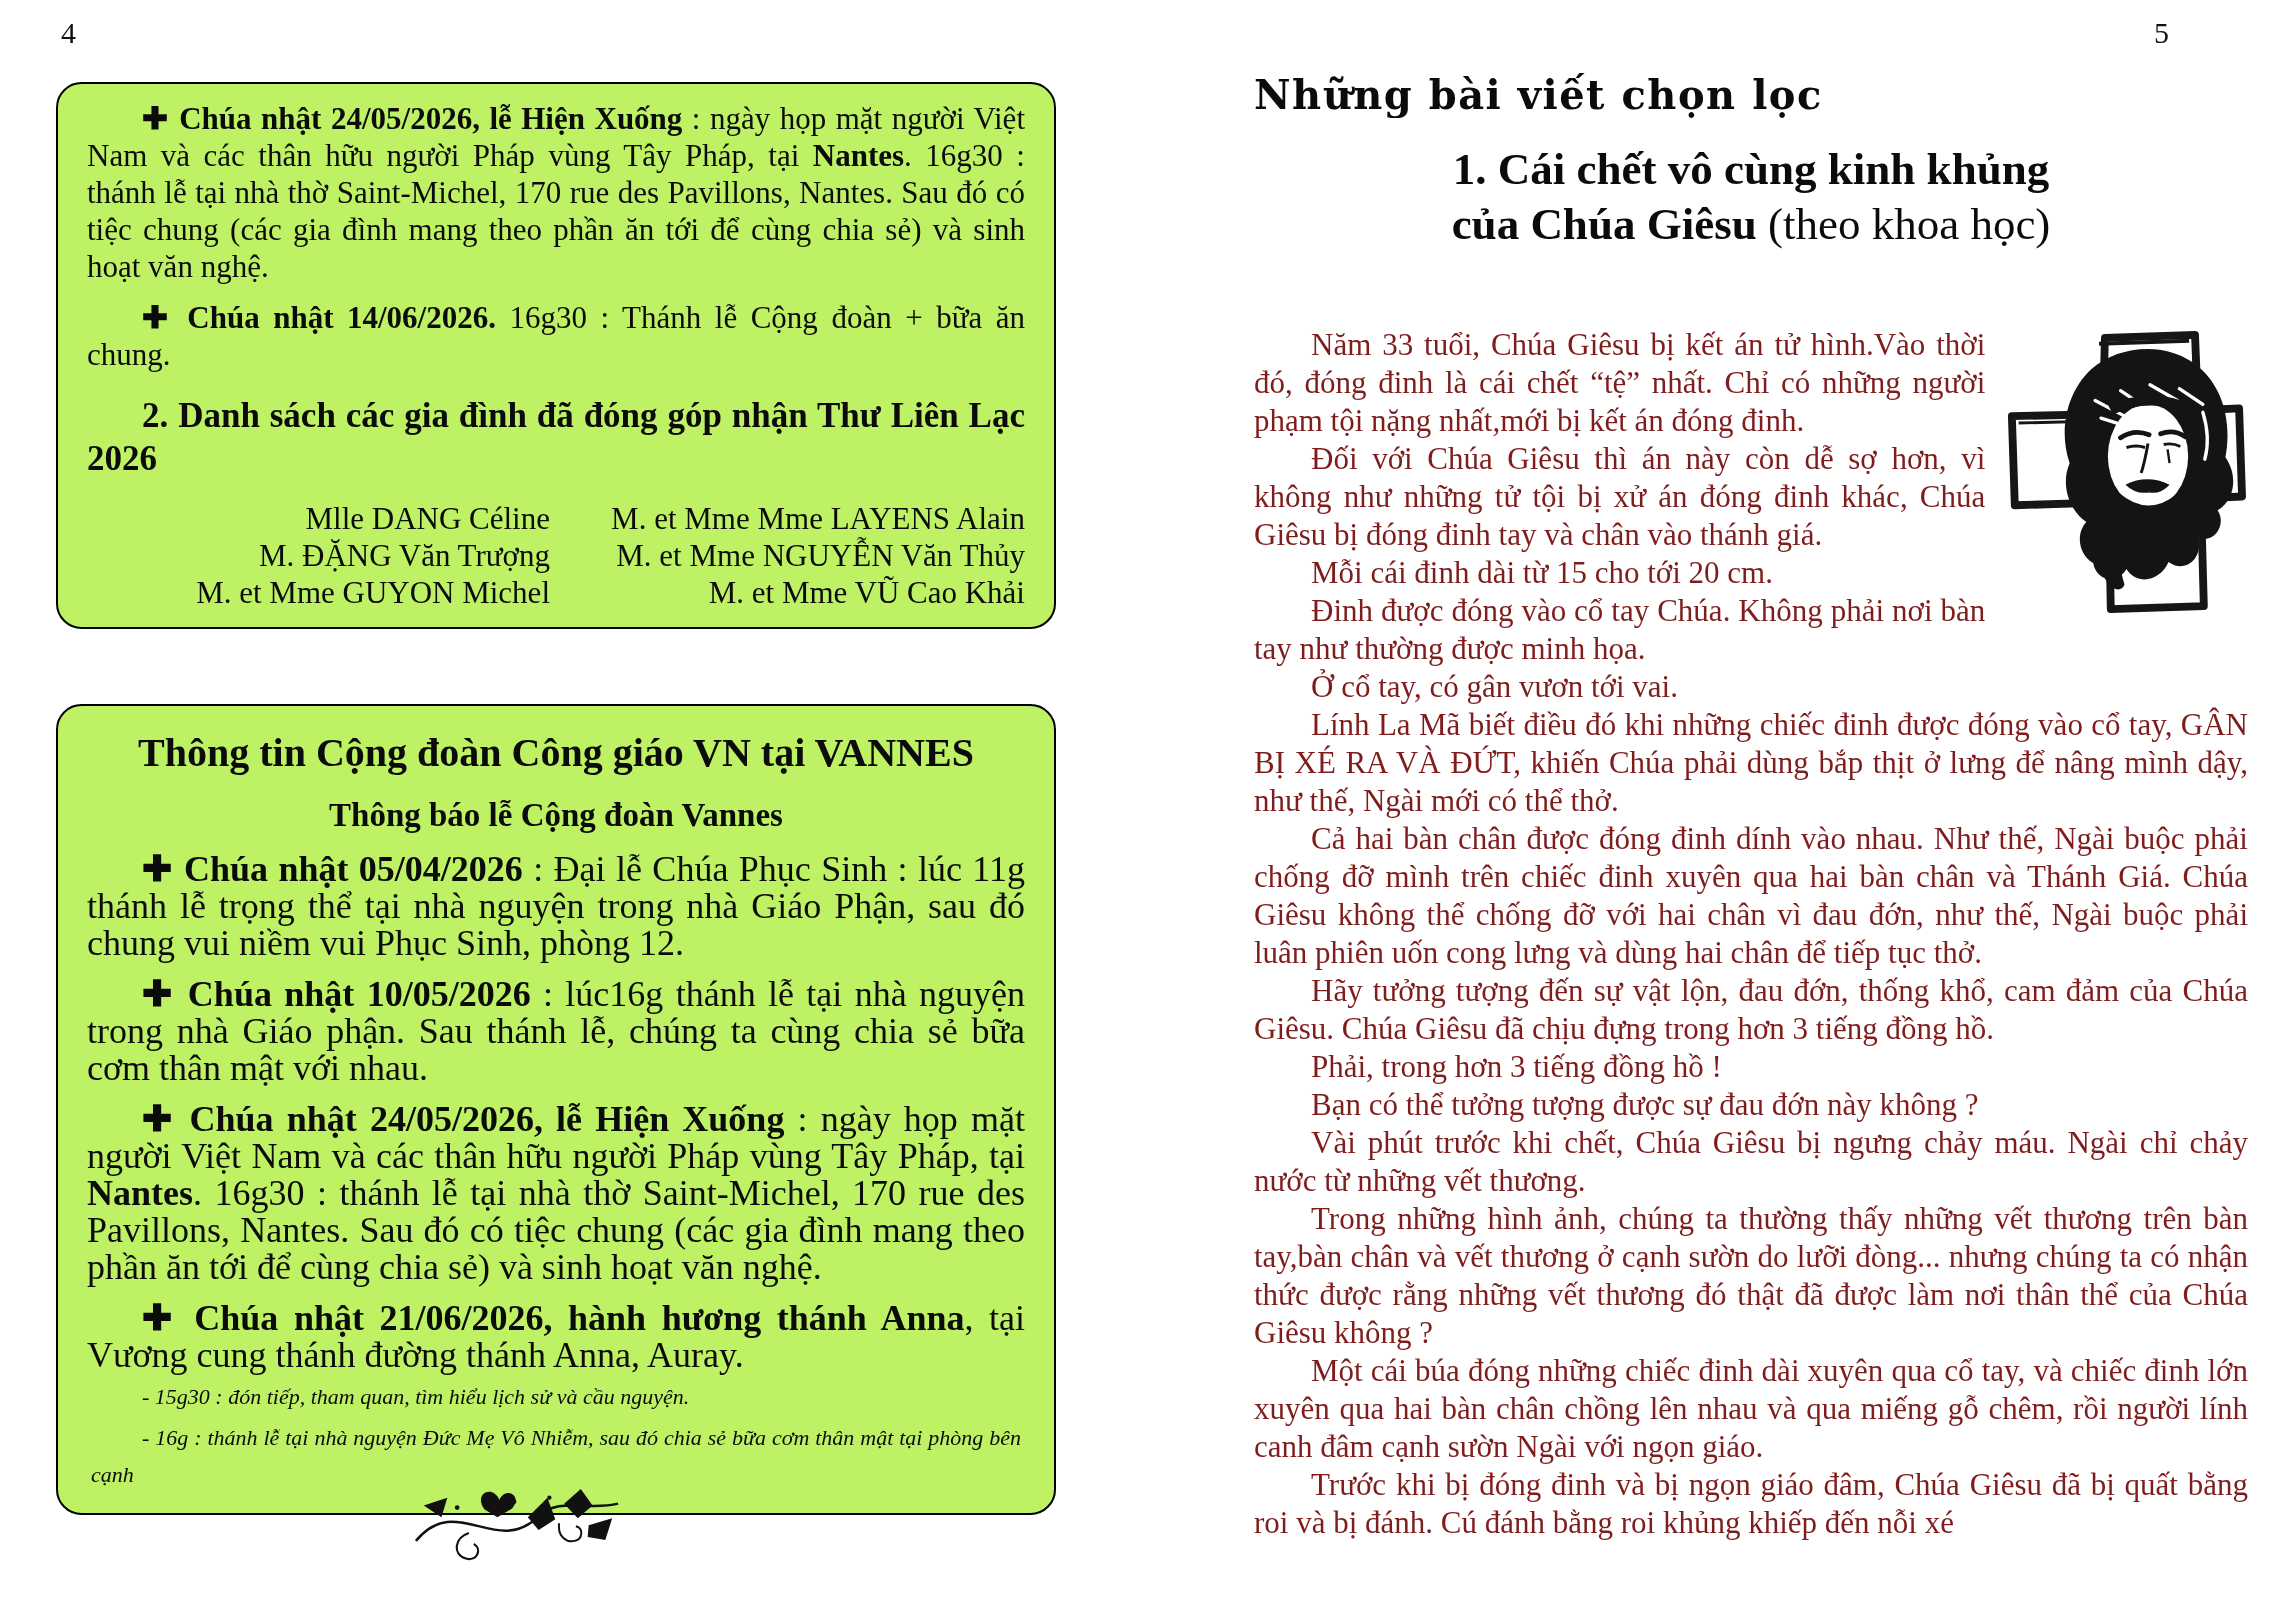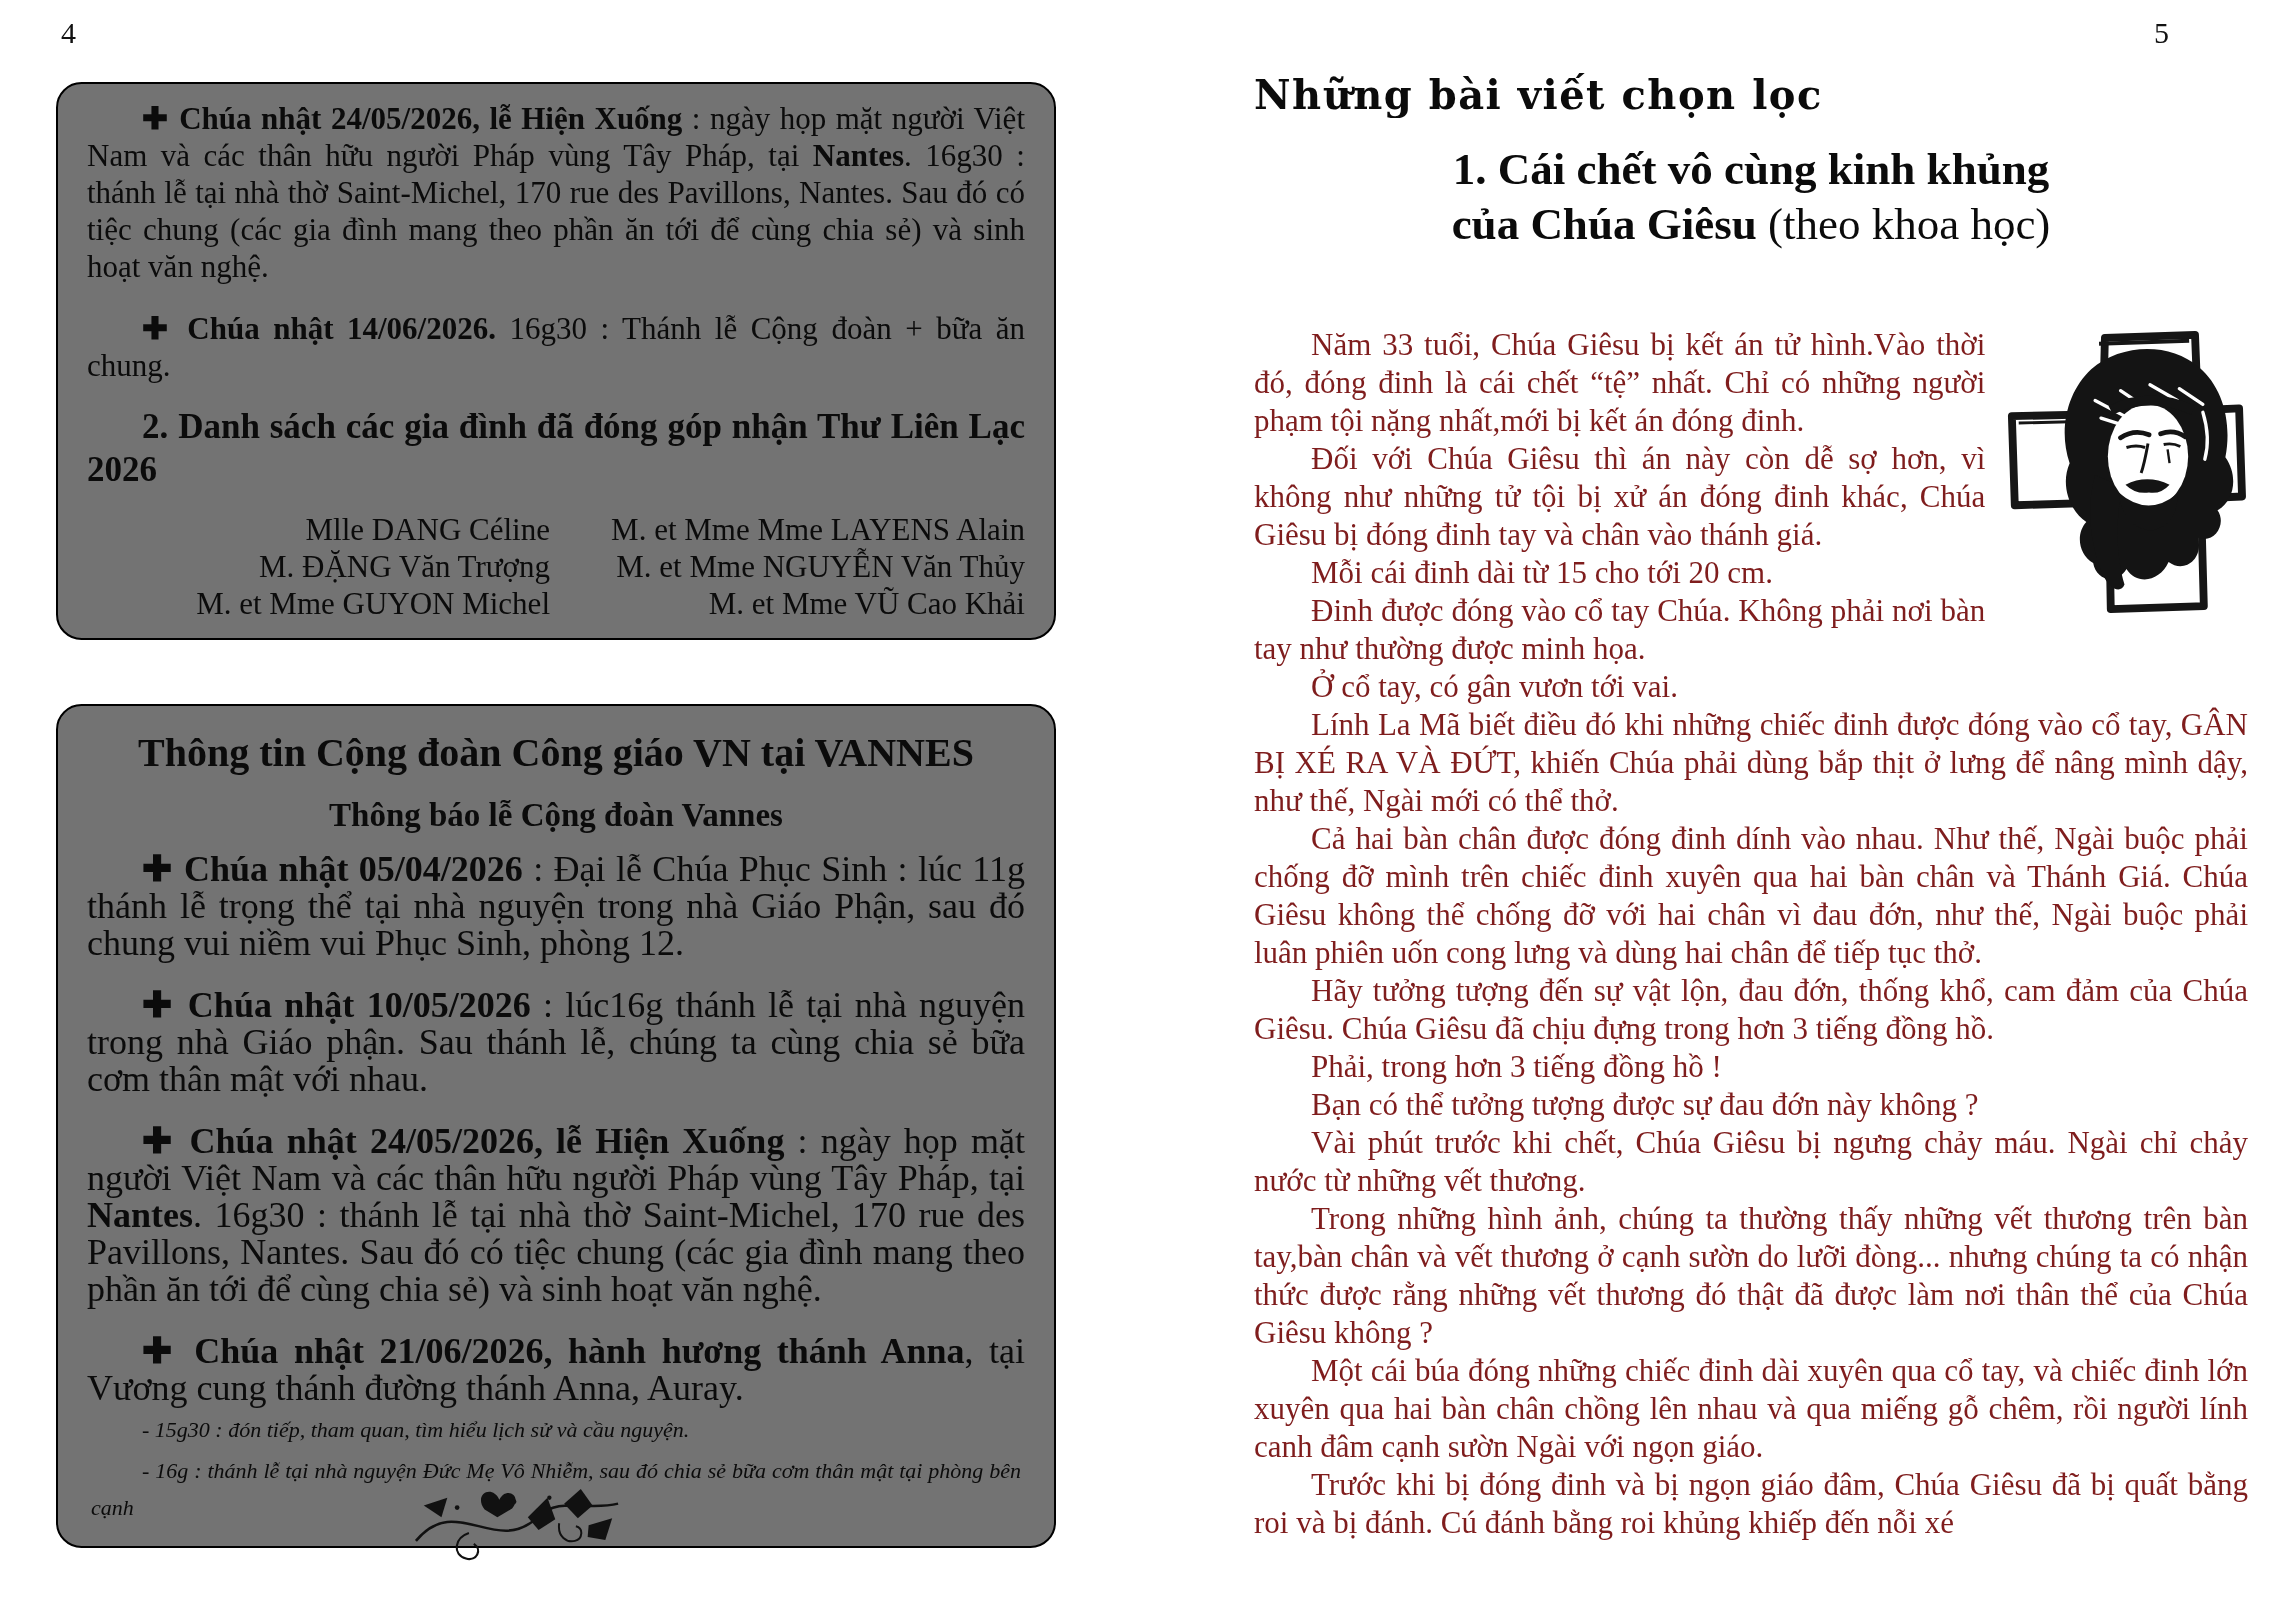--- a/index.html
+++ b/index.html
@@ -11,30 +11,30 @@
   .spread{position:relative;width:2293px;height:1621px;background:#fff;}
 
   .pagenum{position:absolute;font-size:30px;color:#111;}
   #pn4{left:61px;top:15.7px;}
   #pn5{left:2154px;top:15.7px;}
 
   
   .roundbox{
     position:absolute;left:56px;width:1000px;box-sizing:border-box;
     border:2.9px solid #000;border-radius:25.5px;
-    padding:15.7px 29px 15.7px 29px;background:#737373;
+    padding:15.7px 29px 15.7px 29px;background:#bef264;
   }
   #box1{top:82px;}
   #box2{top:704px;}
 
   .par{
     margin:0;padding:0;font-size:31px;line-height:37px;
     text-align:justify;text-indent:55px;color:#0b0b0b;
   }
-  .par + .par{margin-top:25px;}
+  .par + .par{margin-top:14px;}
   .b{font-weight:bold;}
 
   .listhead{
     margin:21.6px 0 0 0;font-size:35px;line-height:43px;font-weight:bold;
     text-align:justify;text-indent:55px;
   }
   .names{display:flex;margin-top:19.6px;font-size:31px;line-height:37px;text-align:right;}
   .names .col1{width:463px;flex:0 0 auto;}
   .names .col2{flex:1 1 auto;}
   .names div{white-space:nowrap;}

